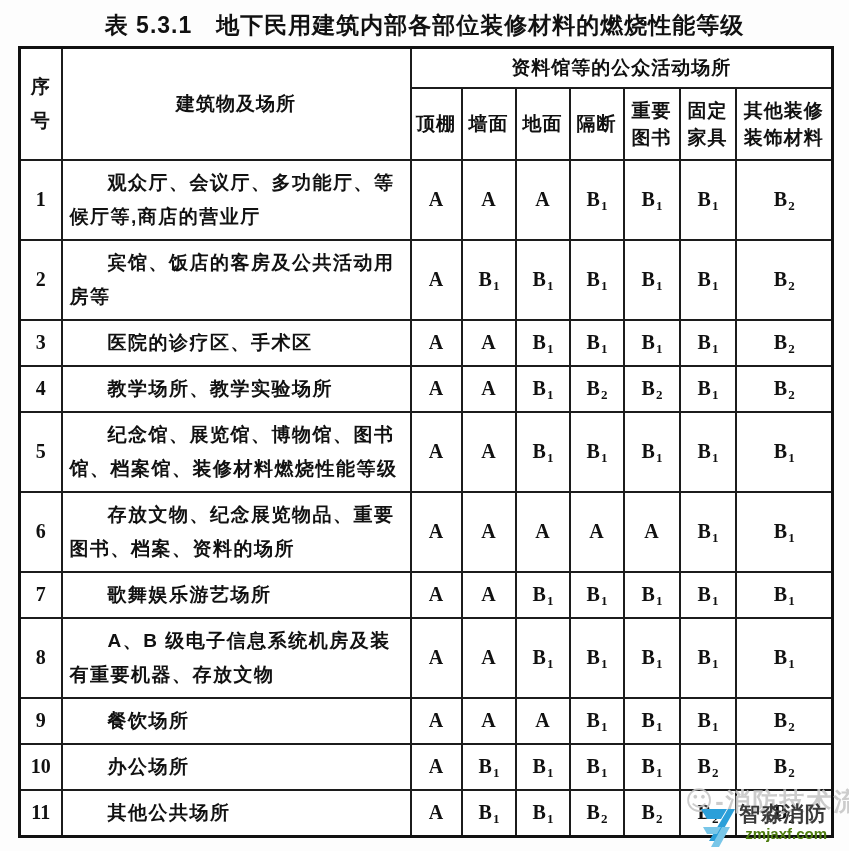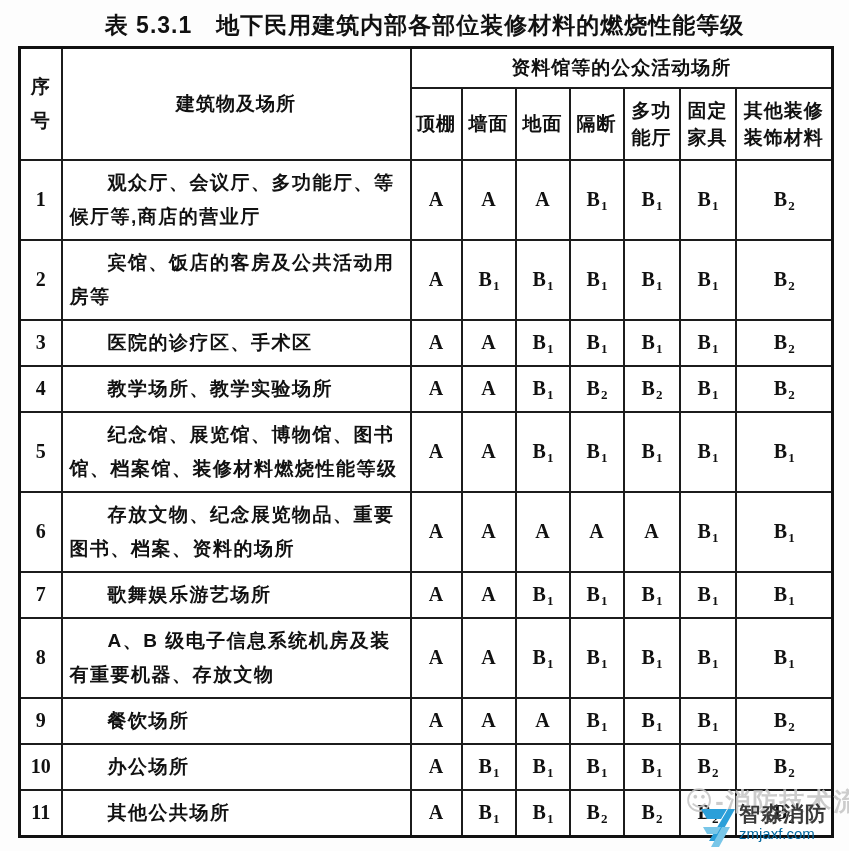--- a/index.html
+++ b/index.html
@@ -104,23 +104,24 @@
   .wm-logo-txt { margin-left: 2px; }
   .wm-logo-name {
     font-size: 21px;
     font-weight: bold;
     color: #3a3a3a;
     letter-spacing: 1px;
     line-height: 22px;
   }
   .wm-logo-url {
     font-size: 15px;
-    font-weight: normal;
-    color: #0369a1;
+    font-weight: bold;
+    color: #4d7c0f;
     line-height: 18px;
+    text-align: right;
   }
 </style>
 </head>
 <body>
 
 <div class="page">
 
   <div class="title">表 5.3.1　地下民用建筑内部各部位装修材料的燃烧性能等级</div>
 
   <table class="tbl">
@@ -142,21 +143,21 @@
           <span class="no-line">号</span>
         </th>
         <th rowspan="2">建筑物及场所</th>
         <th class="th-group" colspan="7">资料馆等的公众活动场所</th>
       </tr>
       <tr class="subhead">
         <th>顶棚</th>
         <th>墙面</th>
         <th>地面</th>
         <th>隔断</th>
-        <th>多功能厅</th>
+        <th>重要图书</th>
         <th>固定家具</th>
         <th>其他装修装饰材料</th>
       </tr>
     </thead>
     <tbody>
         <tr>
           <td class="td-no">1</td>
           <td class="td-place">观众厅、会议厅、多功能厅、等候厅等,商店的营业厅</td>
           <td class="td-grade">A</td>
           <td class="td-grade">A</td>

